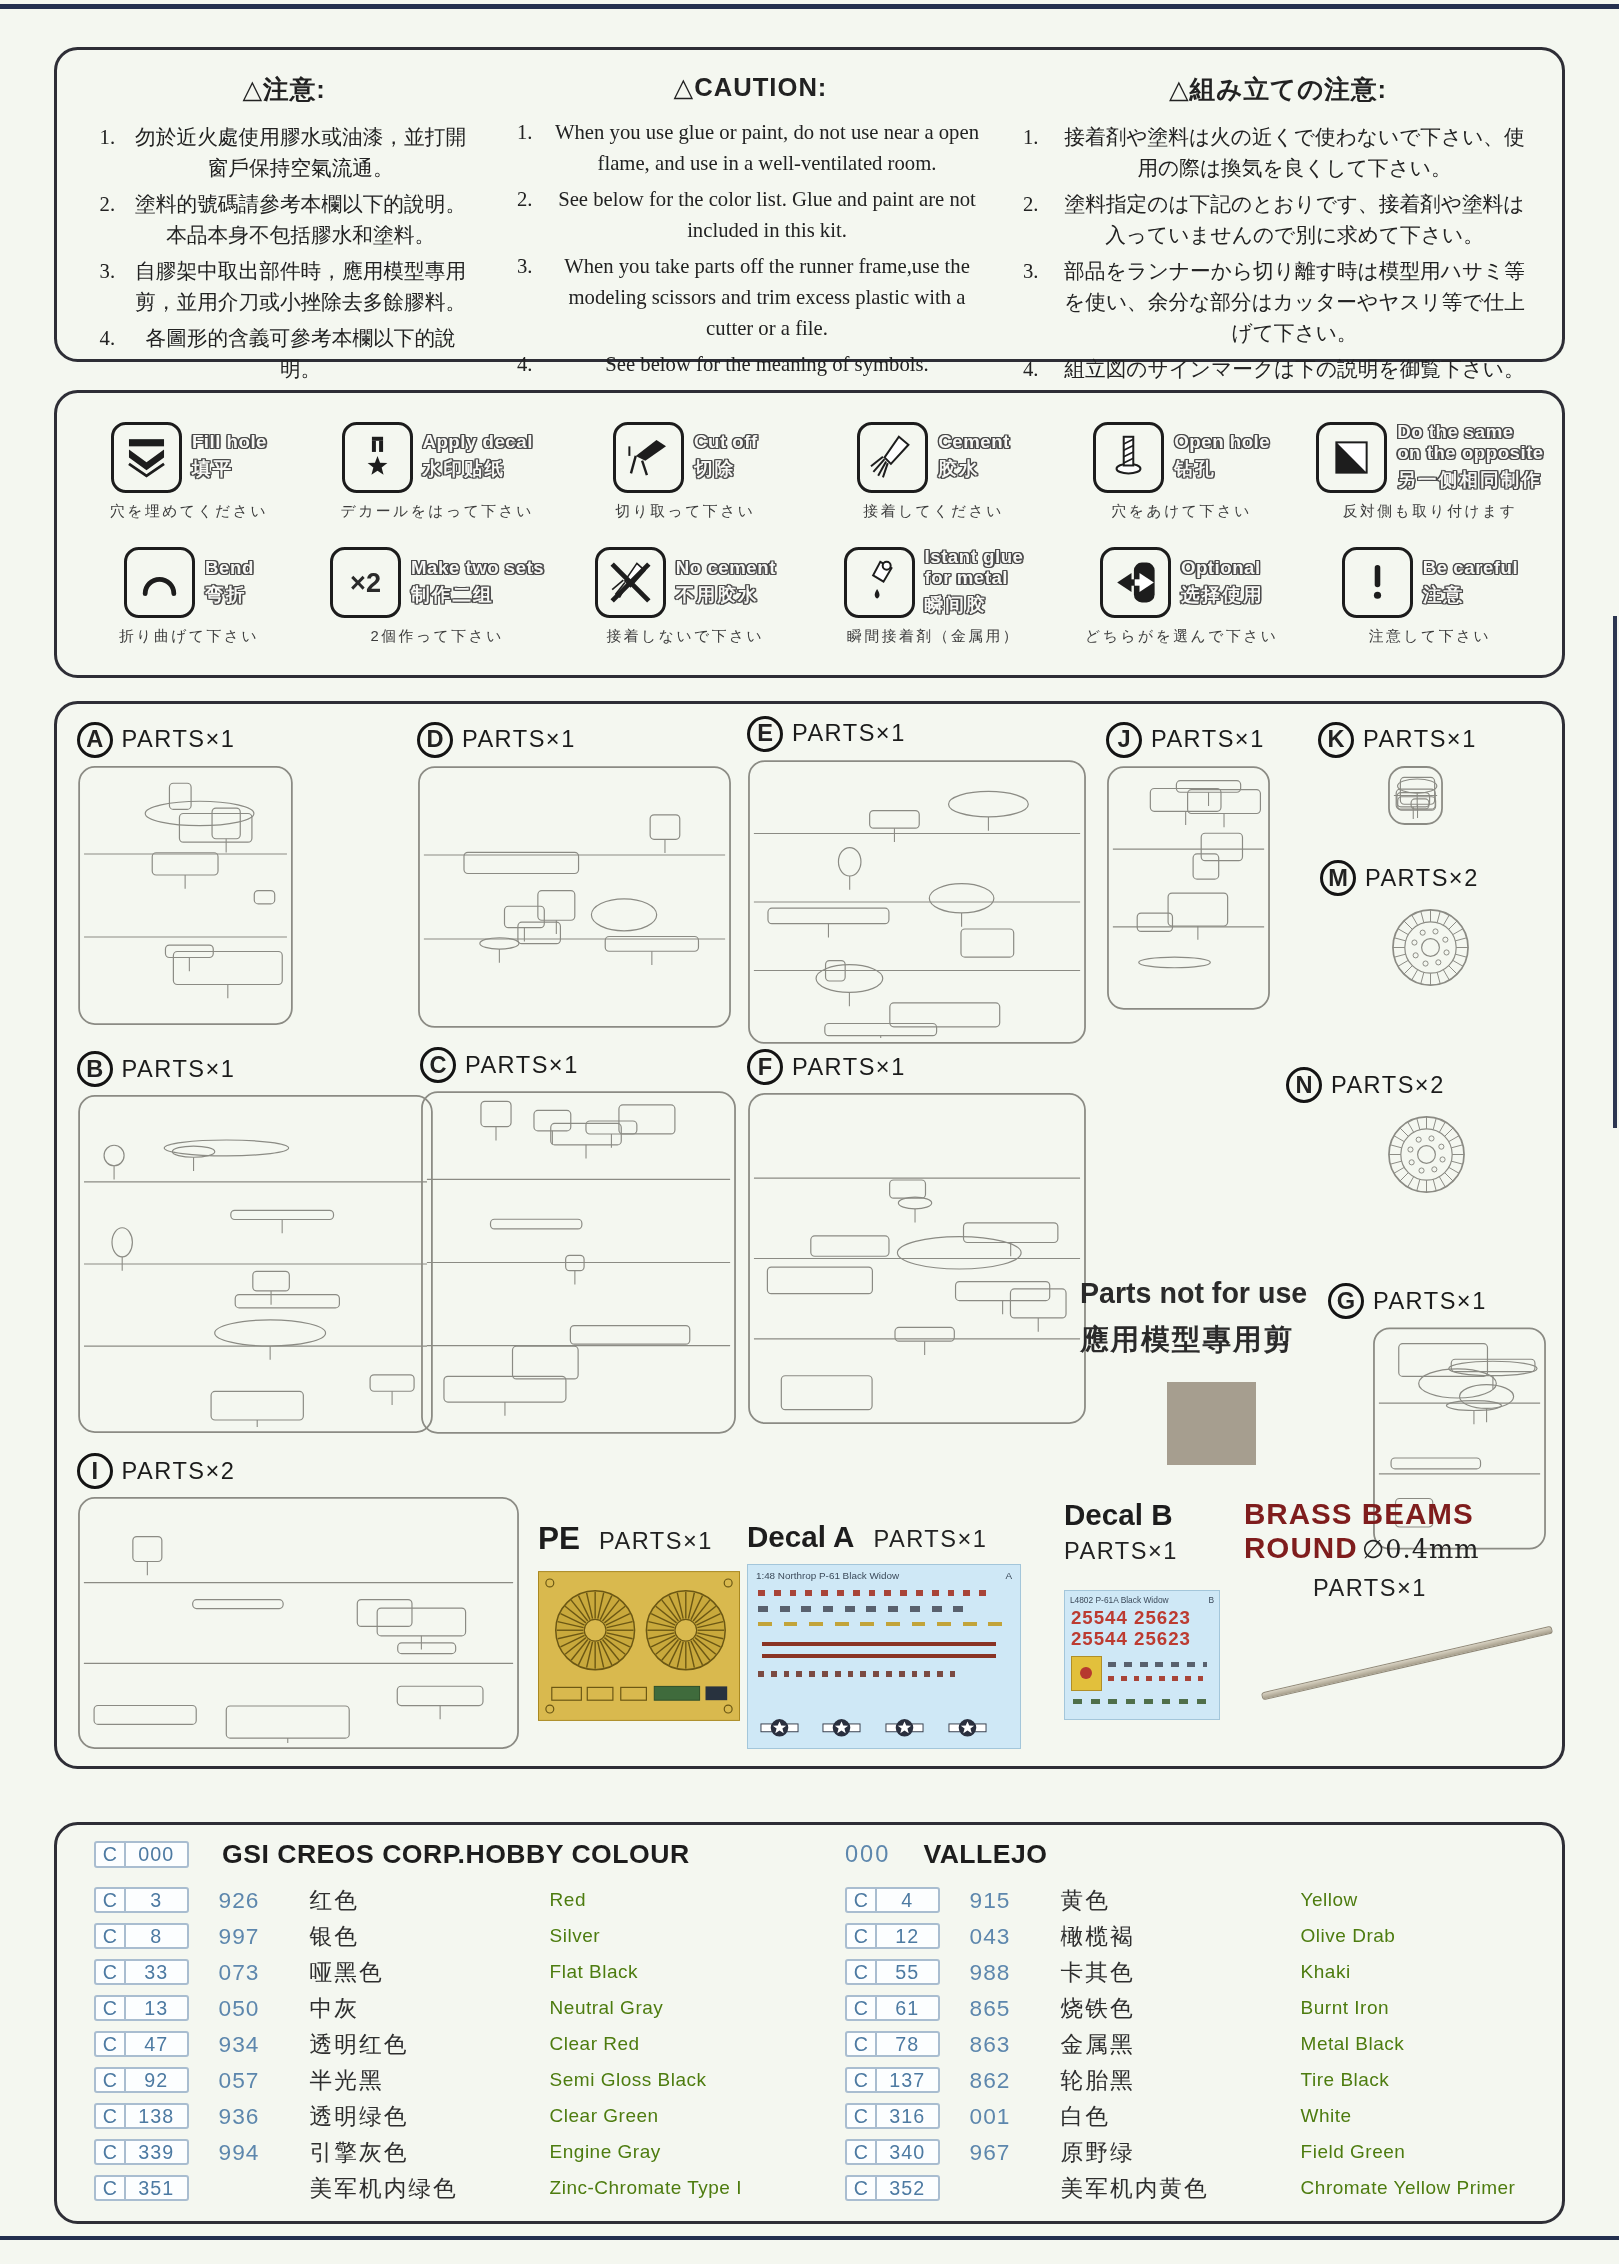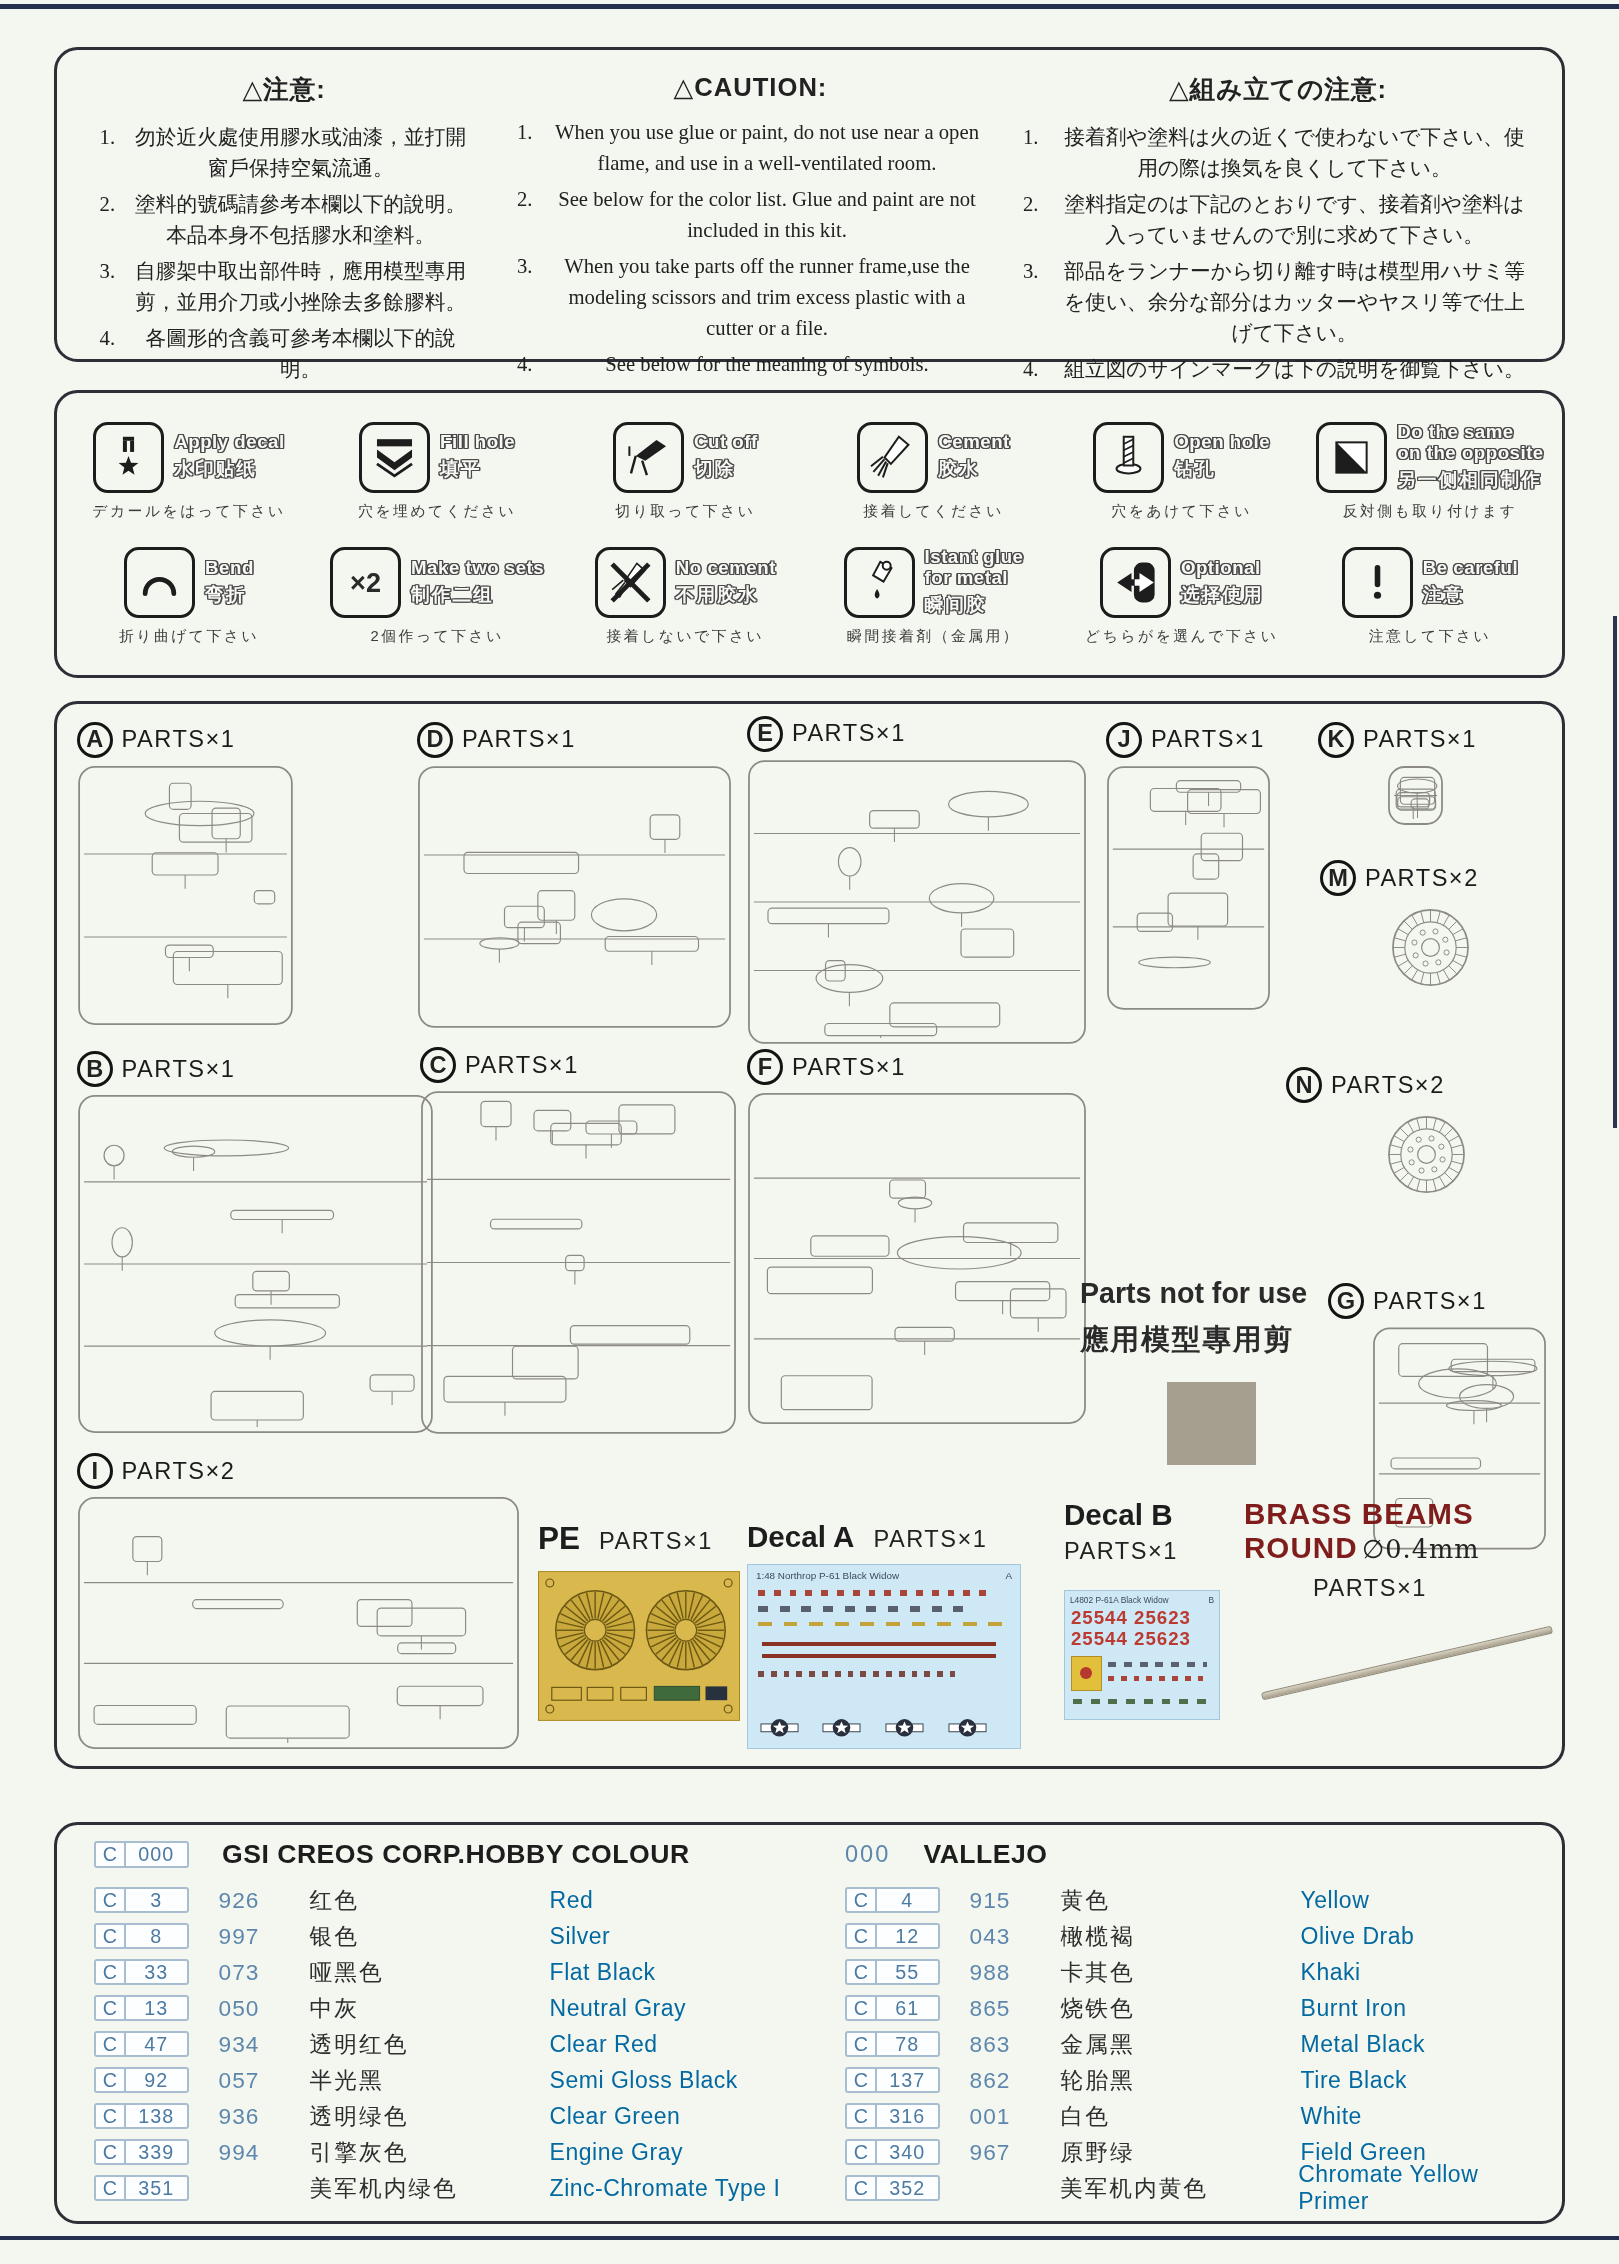--- a/index.html
+++ b/index.html
@@ -100,21 +100,21 @@
     box-sizing:border-box;background:#fcfeff;flex:0 0 auto;}
   .cb-c{width:27.6px;border-right:2px solid #a9bdd0;display:flex;align-items:center;justify-content:center;
     color:#4d7aa2;font-size:19.7px;}
   .cb-n{flex:1;display:flex;align-items:center;justify-content:center;color:#4d7aa2;font-size:19.7px;letter-spacing:1px;}
   .ccol{position:absolute;top:57px;display:flex;flex-direction:column;}
   .ccol-left{left:37px;width:709px;}
   .ccol-right{left:788px;width:709px;}
   .crow{display:flex;align-items:center;height:36px;}
   .cnum{width:91px;margin-left:29.6px;color:#5d87ad;font-size:22.7px;letter-spacing:1px;}
   .ccn{width:240px;font-size:22.7px;color:#2e2e2e;letter-spacing:2px;}
-  .cen{font-size:23px;color:#0369a1;letter-spacing:0.5px;}
+  .cen{font-size:19px;color:#4d7c0f;letter-spacing:0.5px;}
 </style>
 </head>
 <body>
 
 <div class="page">
   <div class="edge-top"></div>
   <div class="edge-bottom"></div>
   <div class="edge-right"></div>
 
   <section class="box caution-box">
@@ -149,51 +149,51 @@
         </ol>
     </div>
   </section>
 
   <section class="box symbols-box">
 
       <div class="symbol">
         <div class="symbol-top">
           <span class="symbol-icon">
             <svg viewBox="0 0 64 64" width="51" height="51">
+              <rect x="10" y="9" width="44" height="9" fill="#1d1d1d"></rect>
+              <polygon points="10,22 32,38 54,22 54,32 32,48 10,32" fill="#1d1d1d"></polygon>
+              <polyline points="10,40 32,55 54,40" fill="none" stroke="#1d1d1d" stroke-width="3.5"></polyline>
+            </svg>
+          </span>
+          <div class="symbol-names">
+            <div class="sym-en outline-text">Fill hole</div>
+
+            <div class="sym-cn outline-text">填平</div>
+          </div>
+        </div>
+        <div class="sym-jp">穴を埋めてください</div>
+      </div>
+
+      <div class="symbol">
+        <div class="symbol-top">
+          <span class="symbol-icon">
+            <svg viewBox="0 0 64 64" width="51" height="51">
               <rect x="25" y="6" width="14" height="5" fill="#1d1d1d"></rect>
               <rect x="25" y="11" width="5" height="14" fill="#1d1d1d"></rect>
               <rect x="34" y="11" width="5" height="14" fill="#1d1d1d"></rect>
               <polygon transform="translate(32,43)" points="0,-13 3.2,-4.5 12.4,-4 5.2,1.7 7.6,10.5 0,5.5 -7.6,10.5 -5.2,1.7 -12.4,-4 -3.2,-4.5" fill="#1d1d1d"></polygon>
             </svg>
           </span>
           <div class="symbol-names">
             <div class="sym-en outline-text">Apply decal</div>
 
             <div class="sym-cn outline-text">水印贴纸</div>
           </div>
         </div>
         <div class="sym-jp">デカールをはって下さい</div>
-      </div>
-
-      <div class="symbol">
-        <div class="symbol-top">
-          <span class="symbol-icon">
-            <svg viewBox="0 0 64 64" width="51" height="51">
-              <rect x="10" y="9" width="44" height="9" fill="#1d1d1d"></rect>
-              <polygon points="10,22 32,38 54,22 54,32 32,48 10,32" fill="#1d1d1d"></polygon>
-              <polyline points="10,40 32,55 54,40" fill="none" stroke="#1d1d1d" stroke-width="3.5"></polyline>
-            </svg>
-          </span>
-          <div class="symbol-names">
-            <div class="sym-en outline-text">Fill hole</div>
-
-            <div class="sym-cn outline-text">填平</div>
-          </div>
-        </div>
-        <div class="sym-jp">穴を埋めてください</div>
       </div>
 
       <div class="symbol">
         <div class="symbol-top">
           <span class="symbol-icon">
             <svg viewBox="0 0 64 64" width="51" height="51">
               <polygon points="16,30 42,10 54,18 28,36" fill="#1d1d1d"></polygon>
               <polyline points="16,30 10,52" stroke="#1d1d1d" stroke-width="3" fill="none"></polyline>
               <polyline points="24,36 30,54" stroke="#1d1d1d" stroke-width="3" fill="none"></polyline>
               <line x1="8" y1="18" x2="8" y2="30" stroke="#1d1d1d" stroke-width="2.5"></line>

